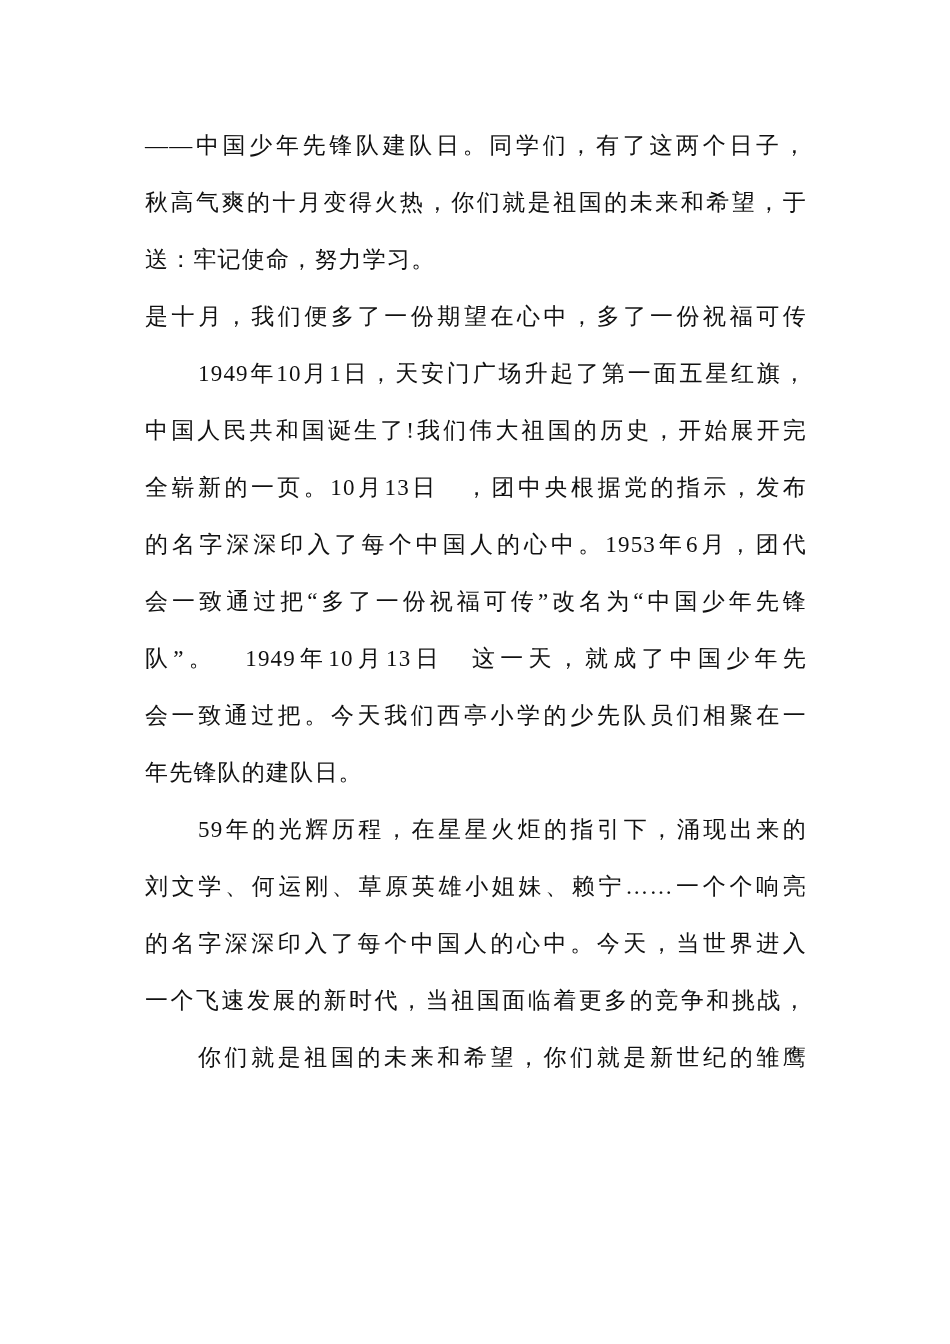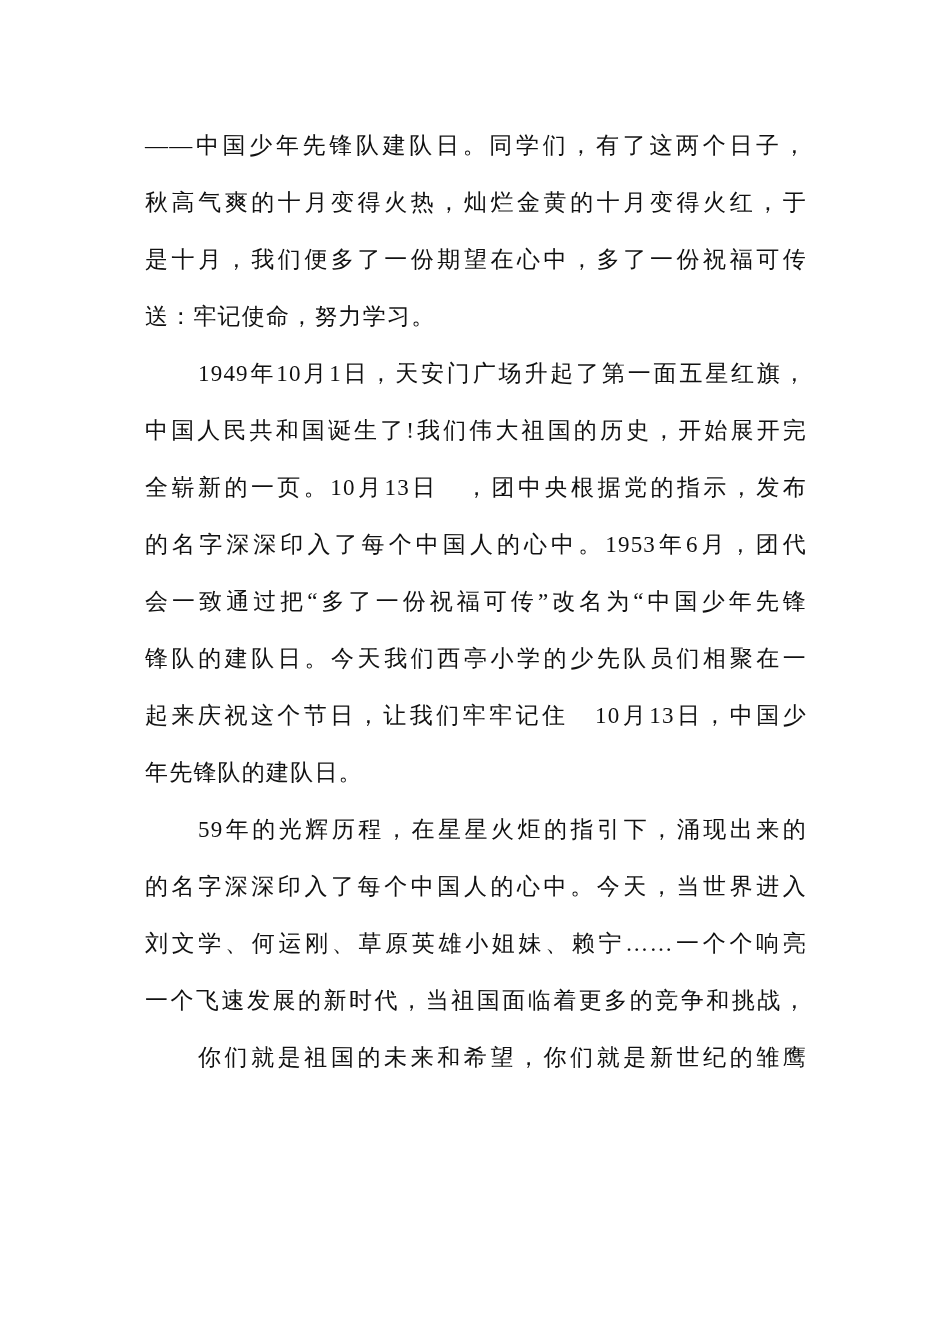--- a/index.html
+++ b/index.html
@@ -46,40 +46,40 @@
     }
   </style>
 </head>
 <body>
 
 <div class="page">
   <div class="text-block">
 
     <div>
       <div class="line">——中国少年先锋队建队日。同学们，有了这两个日子，</div>
-      <div class="line">秋高气爽的十月变得火热，灿烂金黄的十月变得火红，于</div>
+      <div class="line">秋高气爽的十月变得火热，你们就是祖国的未来和希望，于</div>
+      <div class="line last">送：牢记使命，努力学习。</div>
       <div class="line">是十月，我们便多了一份期望在心中，多了一份祝福可传</div>
-      <div class="line last">送：牢记使命，努力学习。</div>
     </div>
 
     <div>
       <div class="line indent">1949年10月1日，天安门广场升起了第一面五星红旗，</div>
       <div class="line">中国人民共和国诞生了!我们伟大祖国的历史，开始展开完</div>
       <div class="line">全崭新的一页。10月13日　，团中央根据党的指示，发布</div>
       <div class="line">的名字深深印入了每个中国人的心中。1953年6月，团代</div>
       <div class="line">会一致通过把“多了一份祝福可传”改名为“中国少年先锋</div>
-      <div class="line">锋队的建队日。今天我们西亭小学的少先队员们相聚在一</div>
-      <div class="line">起来庆祝这个节日，让我们牢牢记住　10月13日，中国少</div>
+      <div class="line">队”。　1949年10月13日　这一天，就成了中国少年先</div>
+      <div class="line">会一致通过把。今天我们西亭小学的少先队员们相聚在一</div>
       <div class="line last">年先锋队的建队日。</div>
     </div>
 
     <div>
       <div class="line indent">59年的光辉历程，在星星火炬的指引下，涌现出来的</div>
+      <div class="line">刘文学、何运刚、草原英雄小姐妹、赖宁……一个个响亮</div>
       <div class="line">的名字深深印入了每个中国人的心中。今天，当世界进入</div>
-      <div class="line">刘文学、何运刚、草原英雄小姐妹、赖宁……一个个响亮</div>
       <div class="line">一个飞速发展的新时代，当祖国面临着更多的竞争和挑战，</div>
     </div>
 
     <div>
       <div class="line indent">你们就是祖国的未来和希望，你们就是新世纪的雏鹰</div>
     </div>
 
   </div>
 </div>
 

